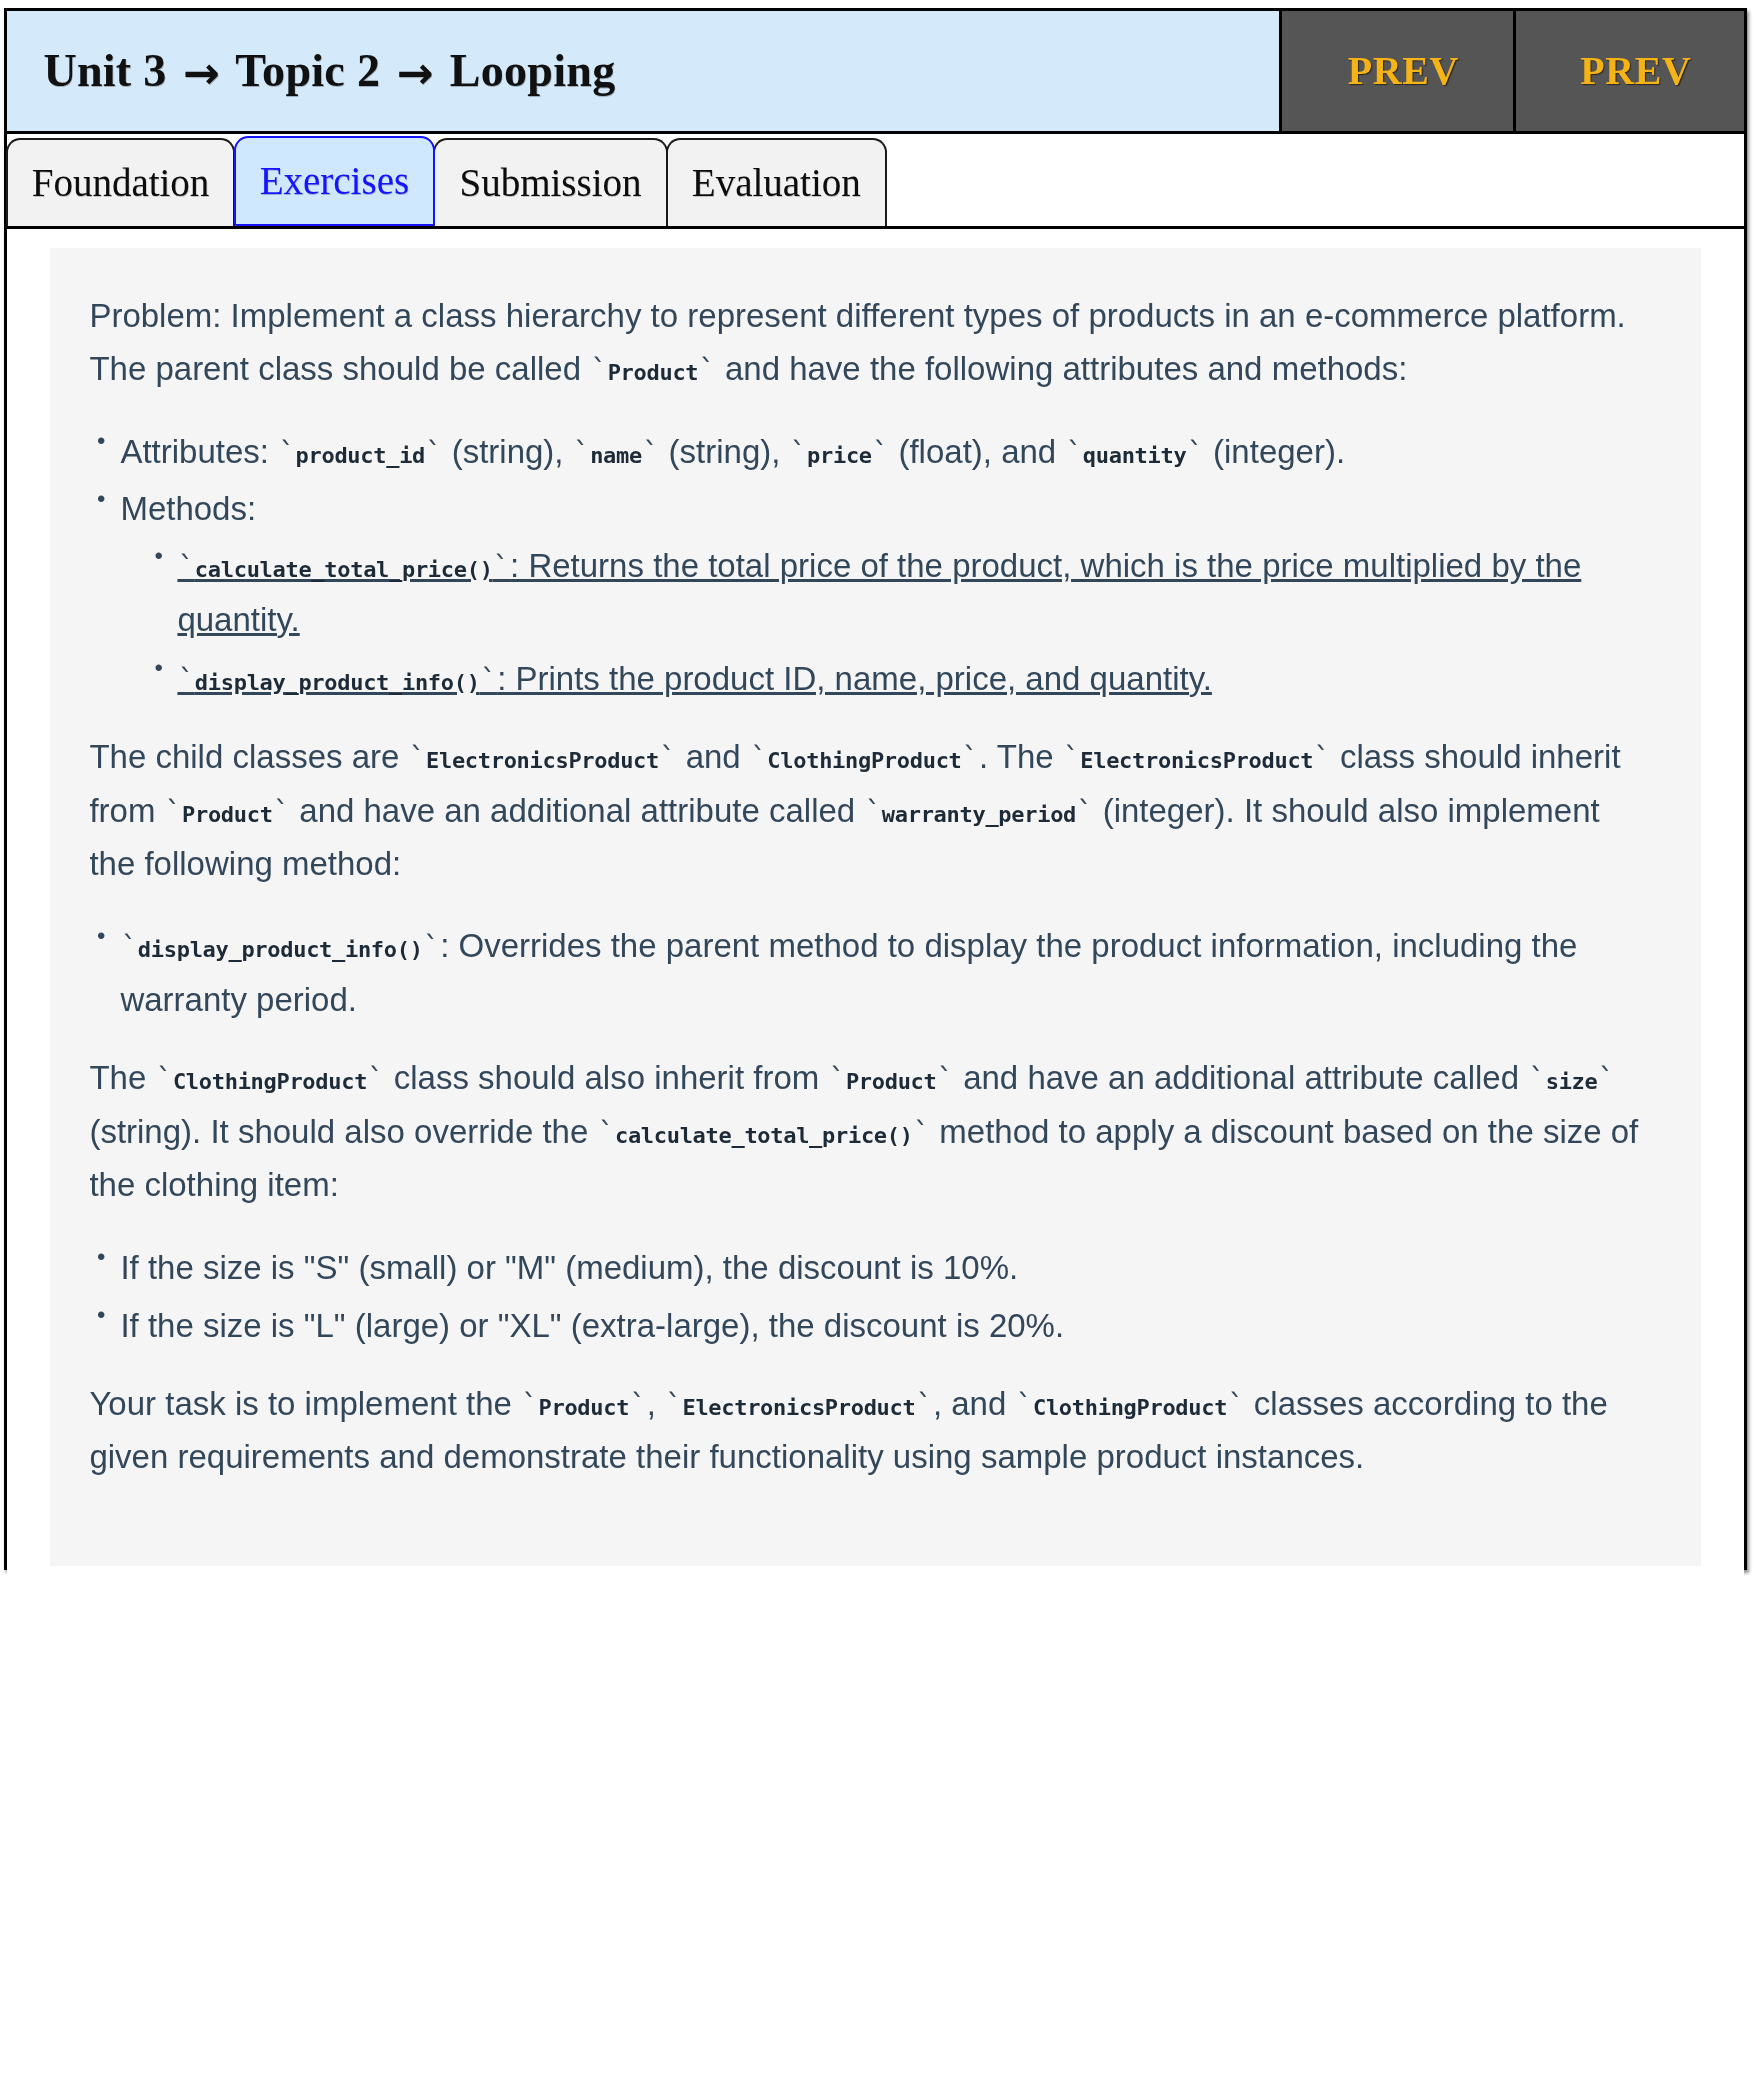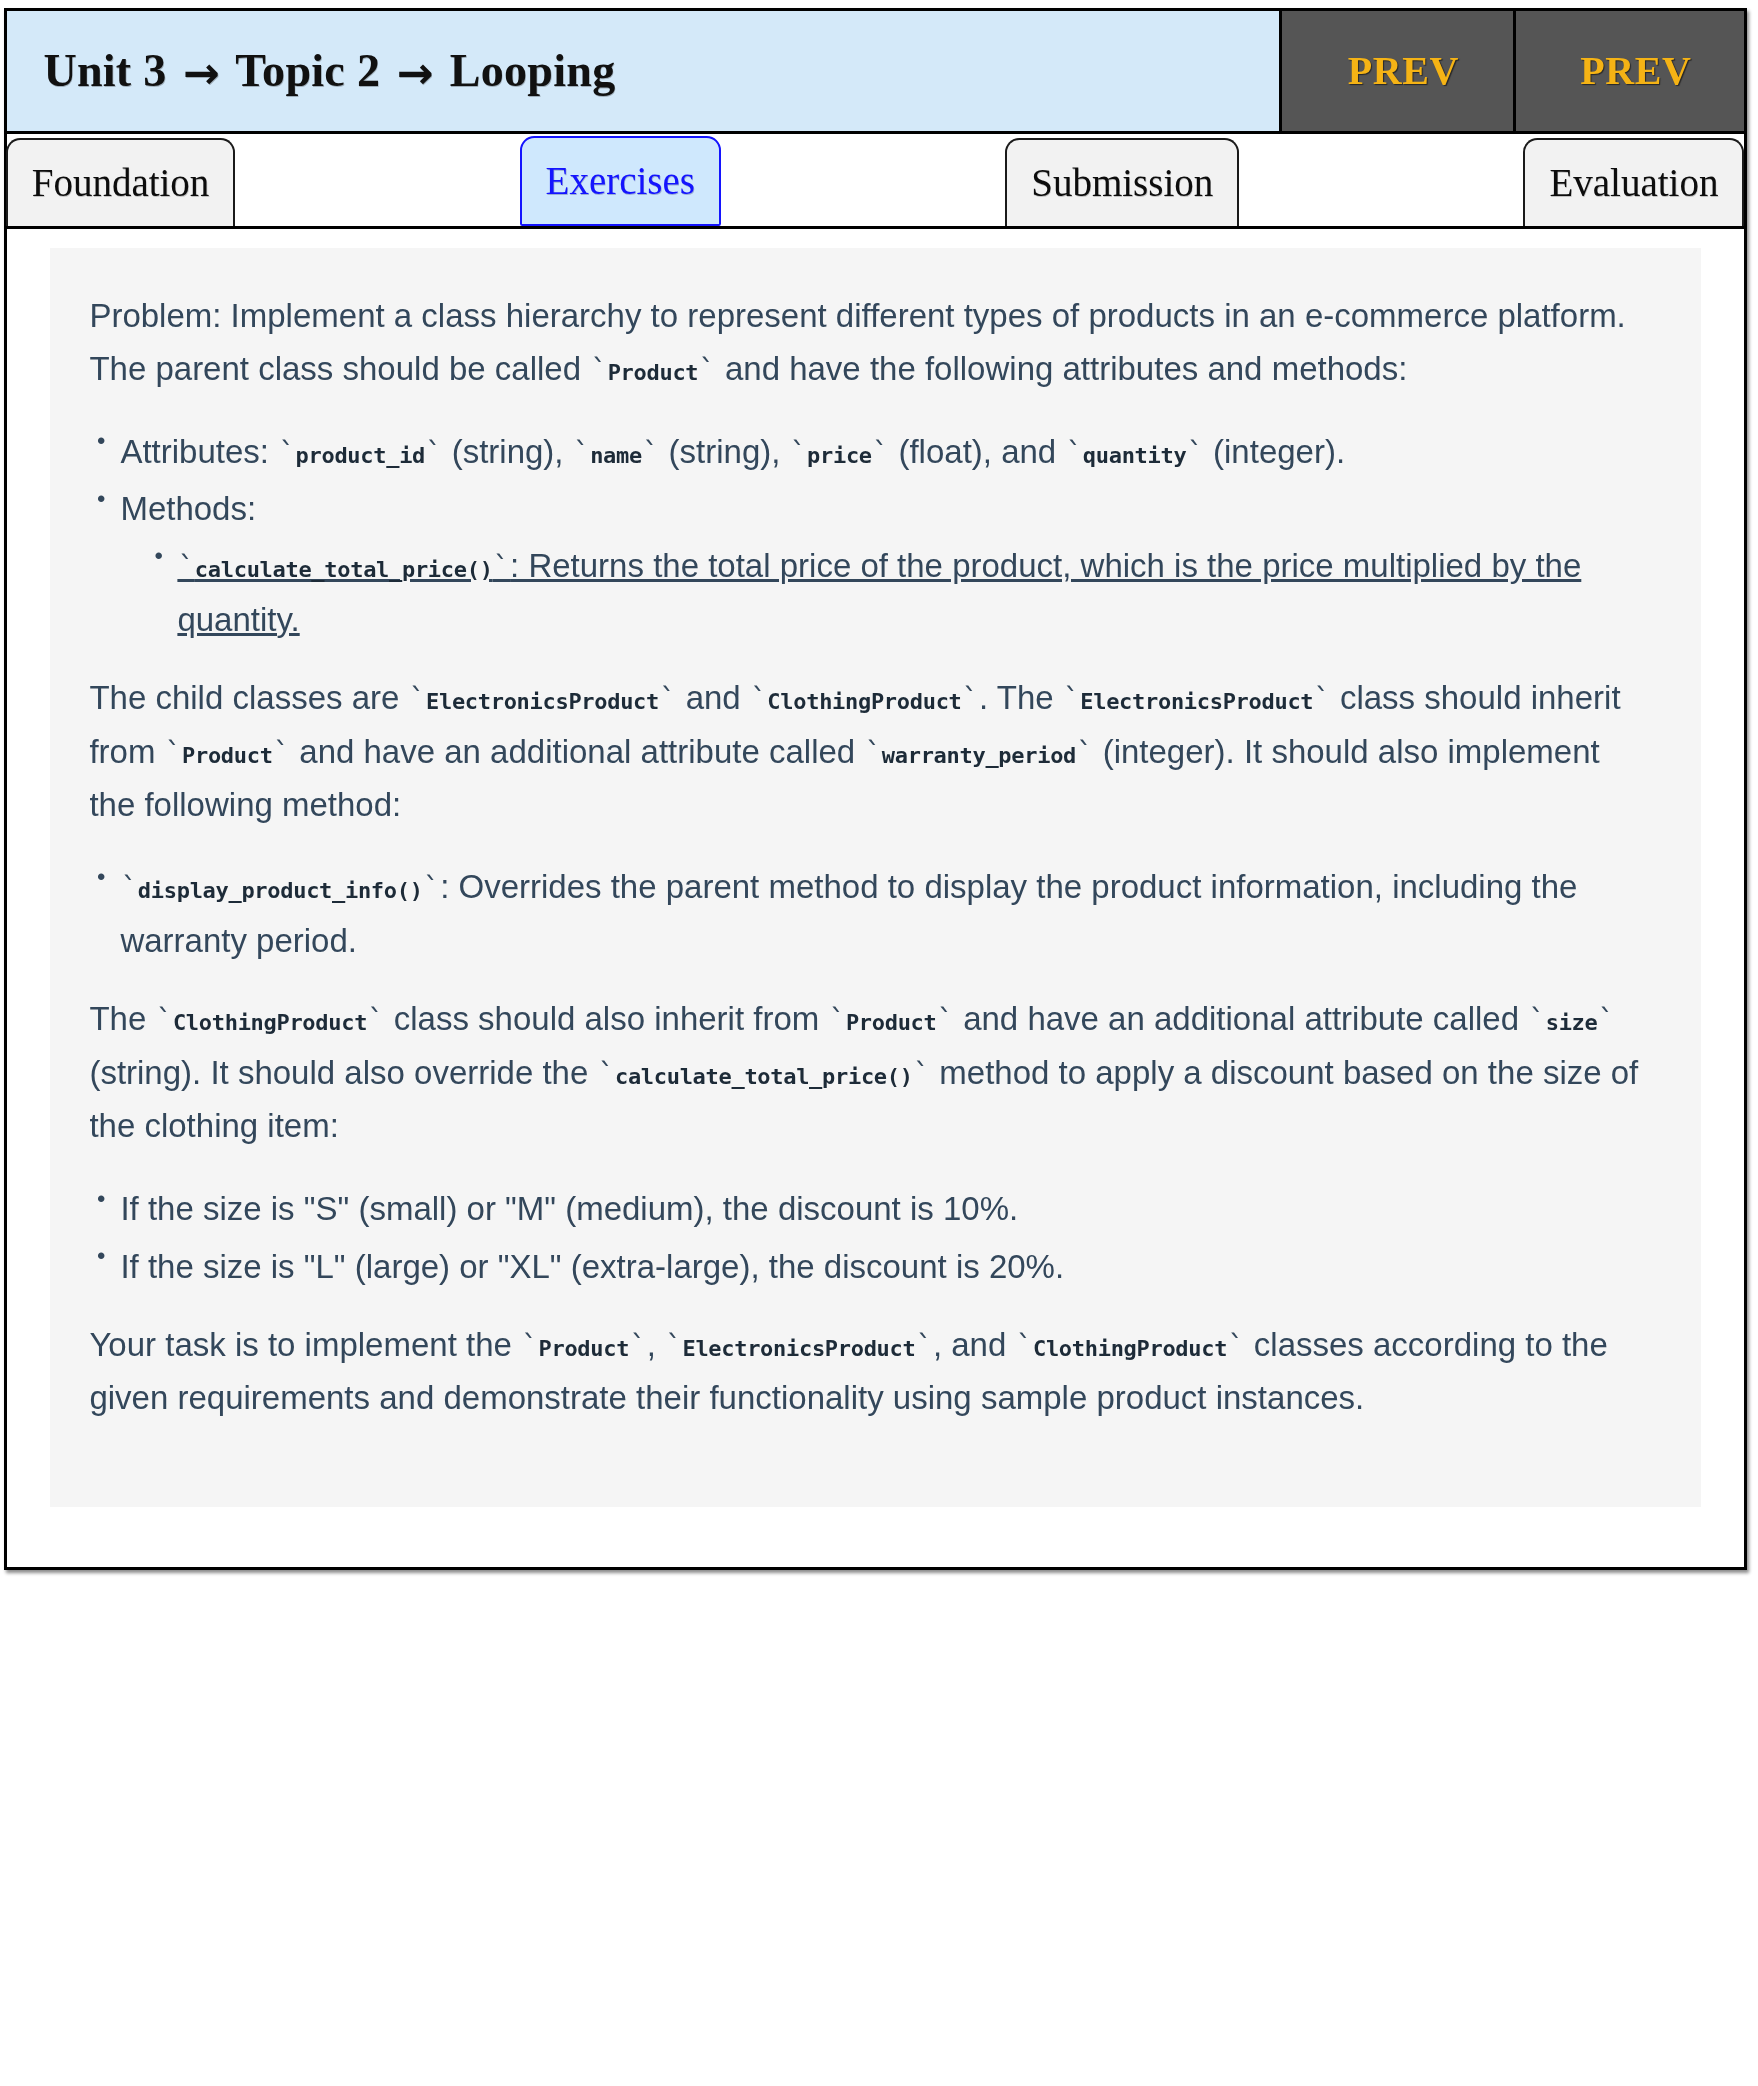--- a/index.html
+++ b/index.html
@@ -82,21 +82,21 @@
     text-shadow: 1.1px 1.1px 1.1px rgba(0,0,0,0.55);
   }
 
   
   .tab-bar {
     height: 95px;
     background: #ffffff;
     border-bottom: 3.9px solid #000000;
     box-sizing: border-box;
     display: flex;
-    justify-content: space-between;
+    justify-content: flex-start;
     align-items: flex-end;
     padding-right: 0px;
     position: relative;
   }
   .tab {
     height: 88px;
     background: #f2f2f2;
     border: 2.8px solid #1a1a1a;
     border-bottom: none;
     border-radius: 14.3px 14.3px 0 0;
@@ -239,20 +239,21 @@
     <div class="content-panel">
 
       <p class="para"><span>Problem: Implement a class hierarchy to represent different types of products in an e-commerce platform. The parent class should be called </span><span class="tick">`</span><code>Product</code><span class="tick">`</span><span> and have the following attributes and methods:</span></p>
 
       <ul class="bullets">
         <li><span>Attributes: </span><span class="tick">`</span><code>product_id</code><span class="tick">`</span><span> (string), </span><span class="tick">`</span><code>name</code><span class="tick">`</span><span> (string), </span><span class="tick">`</span><code>price</code><span class="tick">`</span><span> (float), and </span><span class="tick">`</span><code>quantity</code><span class="tick">`</span><span> (integer).</span></li>
 
         <li><span>Methods:</span>
           <ul class="bullets sub">
             <li><span class="tick">`</span><code>calculate_total_price()</code><span class="tick">`</span><span>: Returns the total price of the product, which is the price multiplied by the quantity.</span></li>
+            <li><span class="tick">`</span><code>display_product_info()</code><span class="tick">`</span><span>: Prints the product ID, name, price, and quantity.</span></li>
           </ul>
         </li>
       </ul>
 
       <p class="para"><span>The child classes are </span><span class="tick">`</span><code>ElectronicsProduct</code><span class="tick">`</span><span> and </span><span class="tick">`</span><code>ClothingProduct</code><span class="tick">`</span><span>. The </span><span class="tick">`</span><code>ElectronicsProduct</code><span class="tick">`</span><span> class should inherit from </span><span class="tick">`</span><code>Product</code><span class="tick">`</span><span> and have an additional attribute called </span><span class="tick">`</span><code>warranty_period</code><span class="tick">`</span><span> (integer). It should also implement the following method:</span></p>
 
       <ul class="bullets">
         <li><span class="tick">`</span><code>display_product_info()</code><span class="tick">`</span><span>: Overrides the parent method to display the product information, including the warranty period.</span></li>
       </ul>
 

